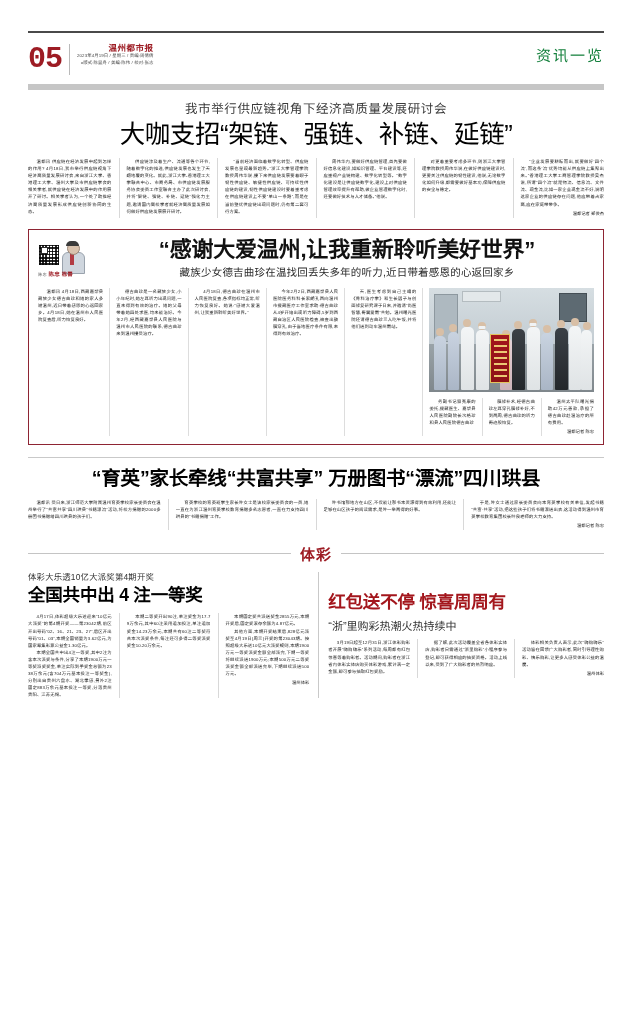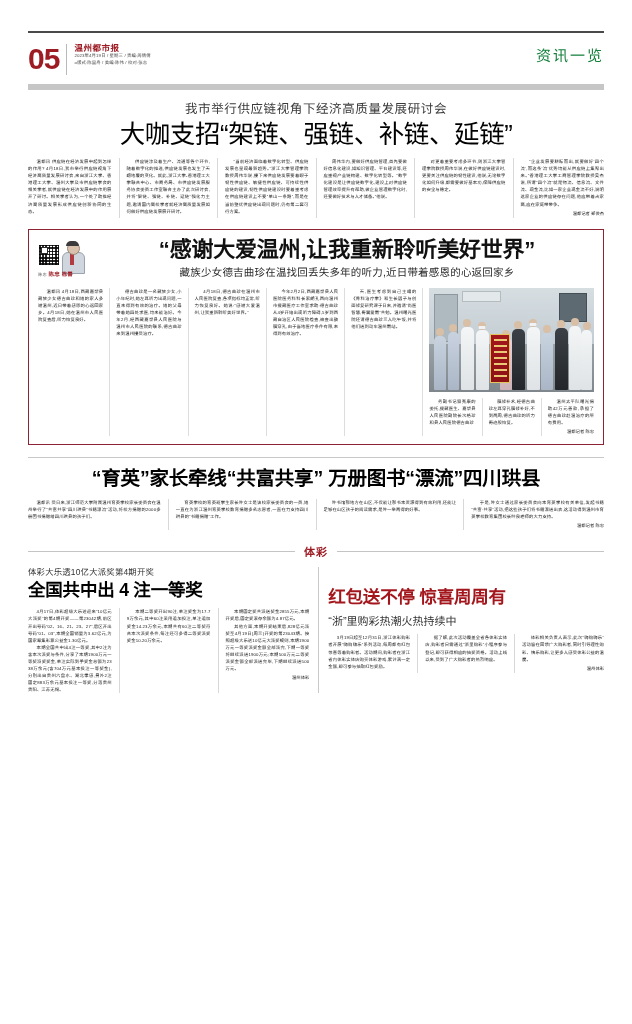--- a/index.html
+++ b/index.html
@@ -9,26 +9,26 @@
     font-family:"Liberation Sans","DejaVu Sans",sans-serif;
     color:#101010;
     -webkit-font-smoothing:antialiased;
   }
   .page{position:relative;width:632px;height:1024px;box-sizing:border-box;padding:0 28px;}
 
   
   .top-rule{height:2px;background:#4a4a4a;margin-top:31px;}
   .masthead{display:flex;align-items:flex-start;margin-top:9px;height:40px;}
   .folio{
-    font-family:Liberation Sans, sans-serif;
+    font-family:Liberation Mono, monospace;
     font-size:30px;font-weight:bold;color:#9d1c24;
     line-height:34px;letter-spacing:-1px;padding-right:7px;
   }
   .folio-div{width:1px;background:#b9b9b9;height:31px;margin-top:2px;}
-  .mast-txt{padding-left:7px;padding-top:1px;}
+  .mast-txt{padding-left:7px;padding-top:1px;text-align:right;}
   .paper-name{font-size:8.5px;font-weight:bold;color:#9d1c24;letter-spacing:.5px;line-height:10px;}
   .mast-line{font-size:4.4px;color:#4a4a4a;line-height:6.6px;letter-spacing:.1px;white-space:nowrap;}
   .mast-spacer{flex:1;}
   .section-tag{
     font-size:15px;color:#15803d;letter-spacing:2px;
     align-self:flex-start;margin-top:2px;padding-bottom:2px;
   }
   .grey-bar{height:6px;background:#c6c6c6;margin-top:2px;}
 
   
@@ -123,21 +123,21 @@
     background:repeating-linear-gradient(0deg,rgba(240,210,120,.95) 0 2px,transparent 2px 6px);
   }
 
   
   .s3{margin-top:12px;border-top:1px solid #c9c9c9;padding-top:9px;}
   .hl3{text-align:center;font-weight:bold;font-size:19.5px;color:#000;letter-spacing:-.2px;line-height:22px;}
 
   
   .lot-div{display:flex;align-items:center;margin-top:13px;}
   .lot-div .ln{flex:1;height:1px;background:#c4c4c4;}
-  .lot-div .lbl{font-size:11px;font-weight:bold;color:#9d1c24;padding:0 9px;letter-spacing:1px;}
+  .lot-div .lbl{font-size:15px;font-weight:bold;color:#9d1c24;padding:0 9px;letter-spacing:1px;}
   .lot-wrap{display:flex;margin-top:8px;}
   .lot-left{flex:1.02;}
   .lot-right{flex:1;margin-left:9px;padding-left:9px;border-left:1px solid #c9c9c9;}
   .lot-kick{font-size:8.4px;color:#333;line-height:11px;letter-spacing:.2px;}
   .lot-h{font-size:17.5px;font-weight:bold;color:#000;line-height:21px;margin-top:2px;letter-spacing:-.2px;}
   .lot-h-r{font-size:17.5px;font-weight:bold;color:#a3161c;line-height:21px;letter-spacing:-.2px;margin-top:20px;}
   .lot-sub{font-size:11px;color:#333;line-height:11px;margin-top:8px;}
 </style>
 </head>
 <body>

